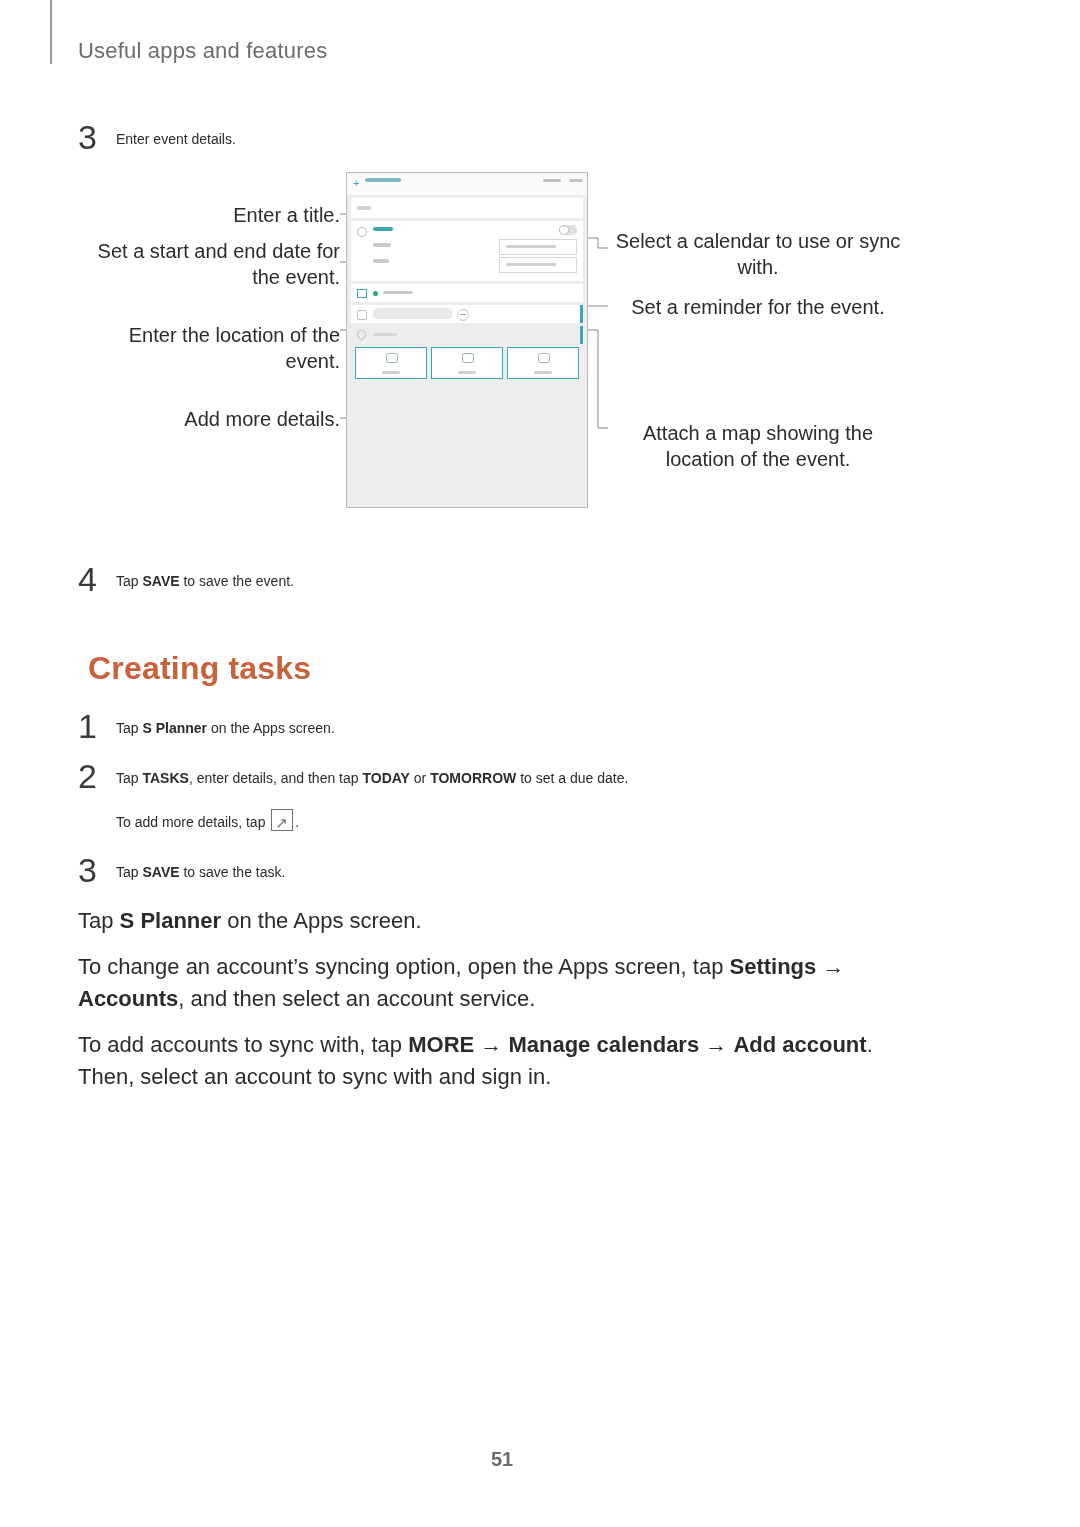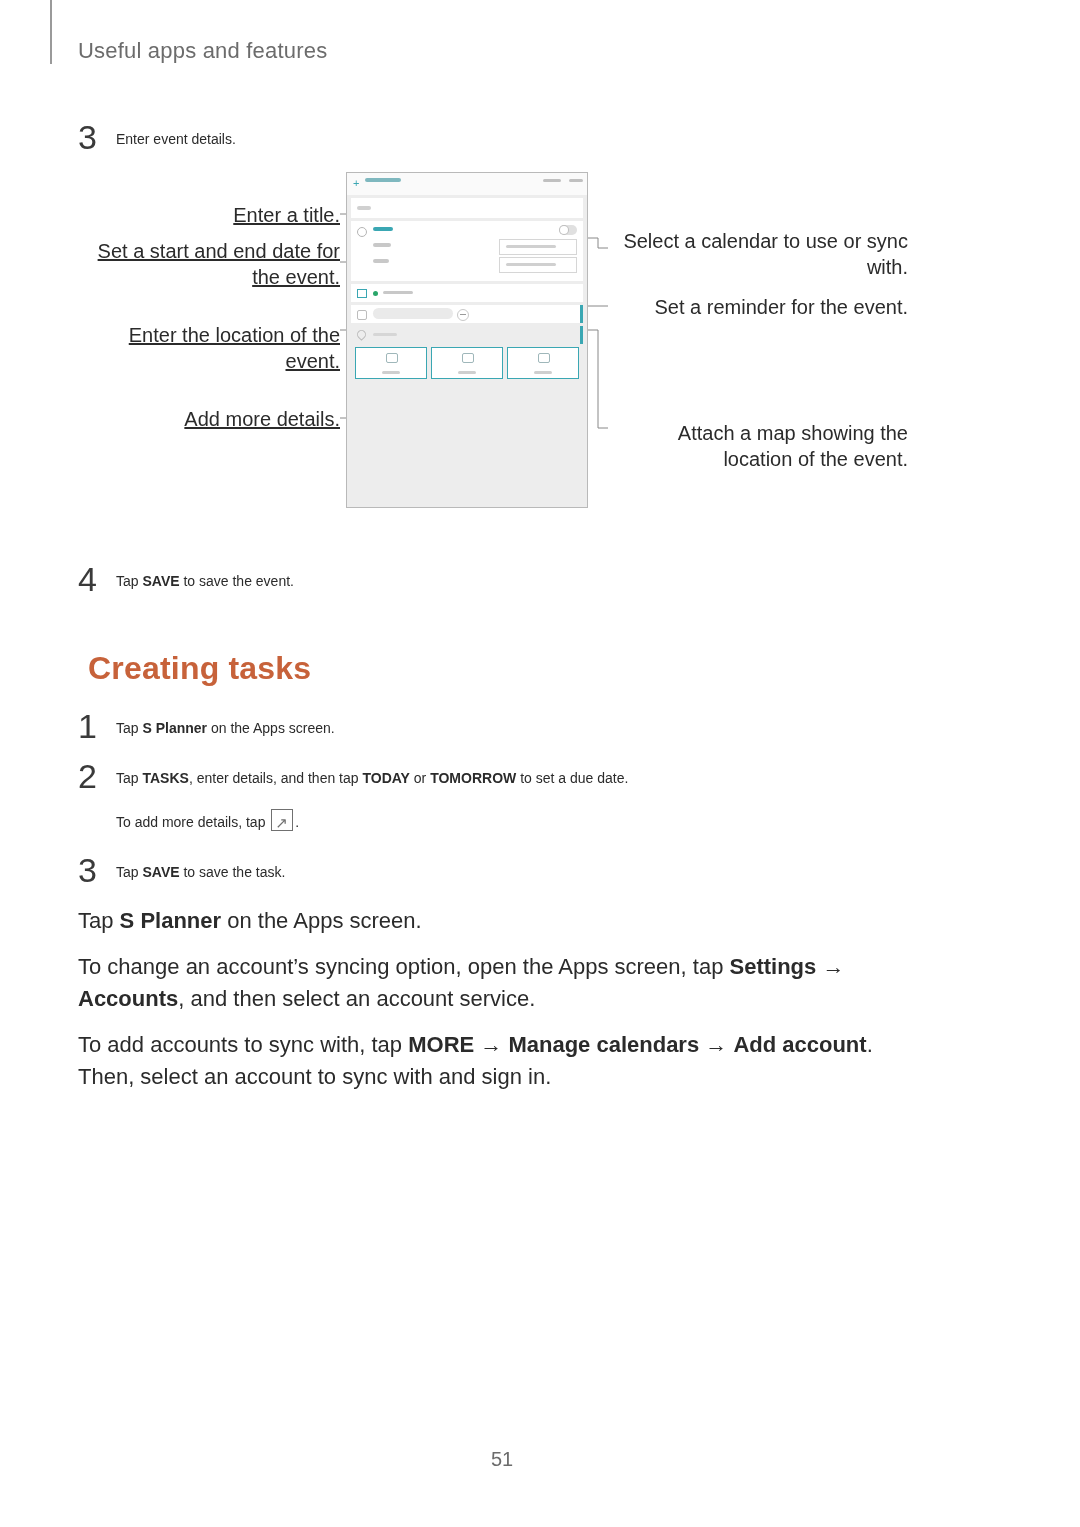--- a/index.html
+++ b/index.html
@@ -78,22 +78,22 @@
     height: 360px;
     margin: 8px 0 18px 0;
   }
   .callout-l, .callout-r {
     position: absolute;
     font-size: 20px;
     line-height: 26px;
     color: #2b2b2b;
     width: 262px;
   }
-  .callout-l { left: 0; text-align: right; text-decoration: underline; }
-  .callout-r { left: 530px; text-align: right; width: 300px; }
+  .callout-l { left: 0; text-align: right; }
+  .callout-r { left: 530px; text-align: center; width: 300px; }
 
   .screen {
     position: absolute;
     left: 268px;
     top: 0;
     width: 240px;
     height: 334px;
     background: #ededed;
     border: 1px solid #b9b9b9;
   }
@@ -162,20 +162,21 @@
     color: #707070;
   }
 
   .page-number {
     position: absolute;
     left: 0; right: 0;
     bottom: 56px;
     text-align: center;
     font-size: 20px;
     color: #6c6c6c;
+    font-weight: bold;
   }
 </style>
 </head>
 <body>
 
 <div class="page">
   <div class="tab-rule"></div>
 
   <div class="breadcrumb">Useful apps and features</div>
 

